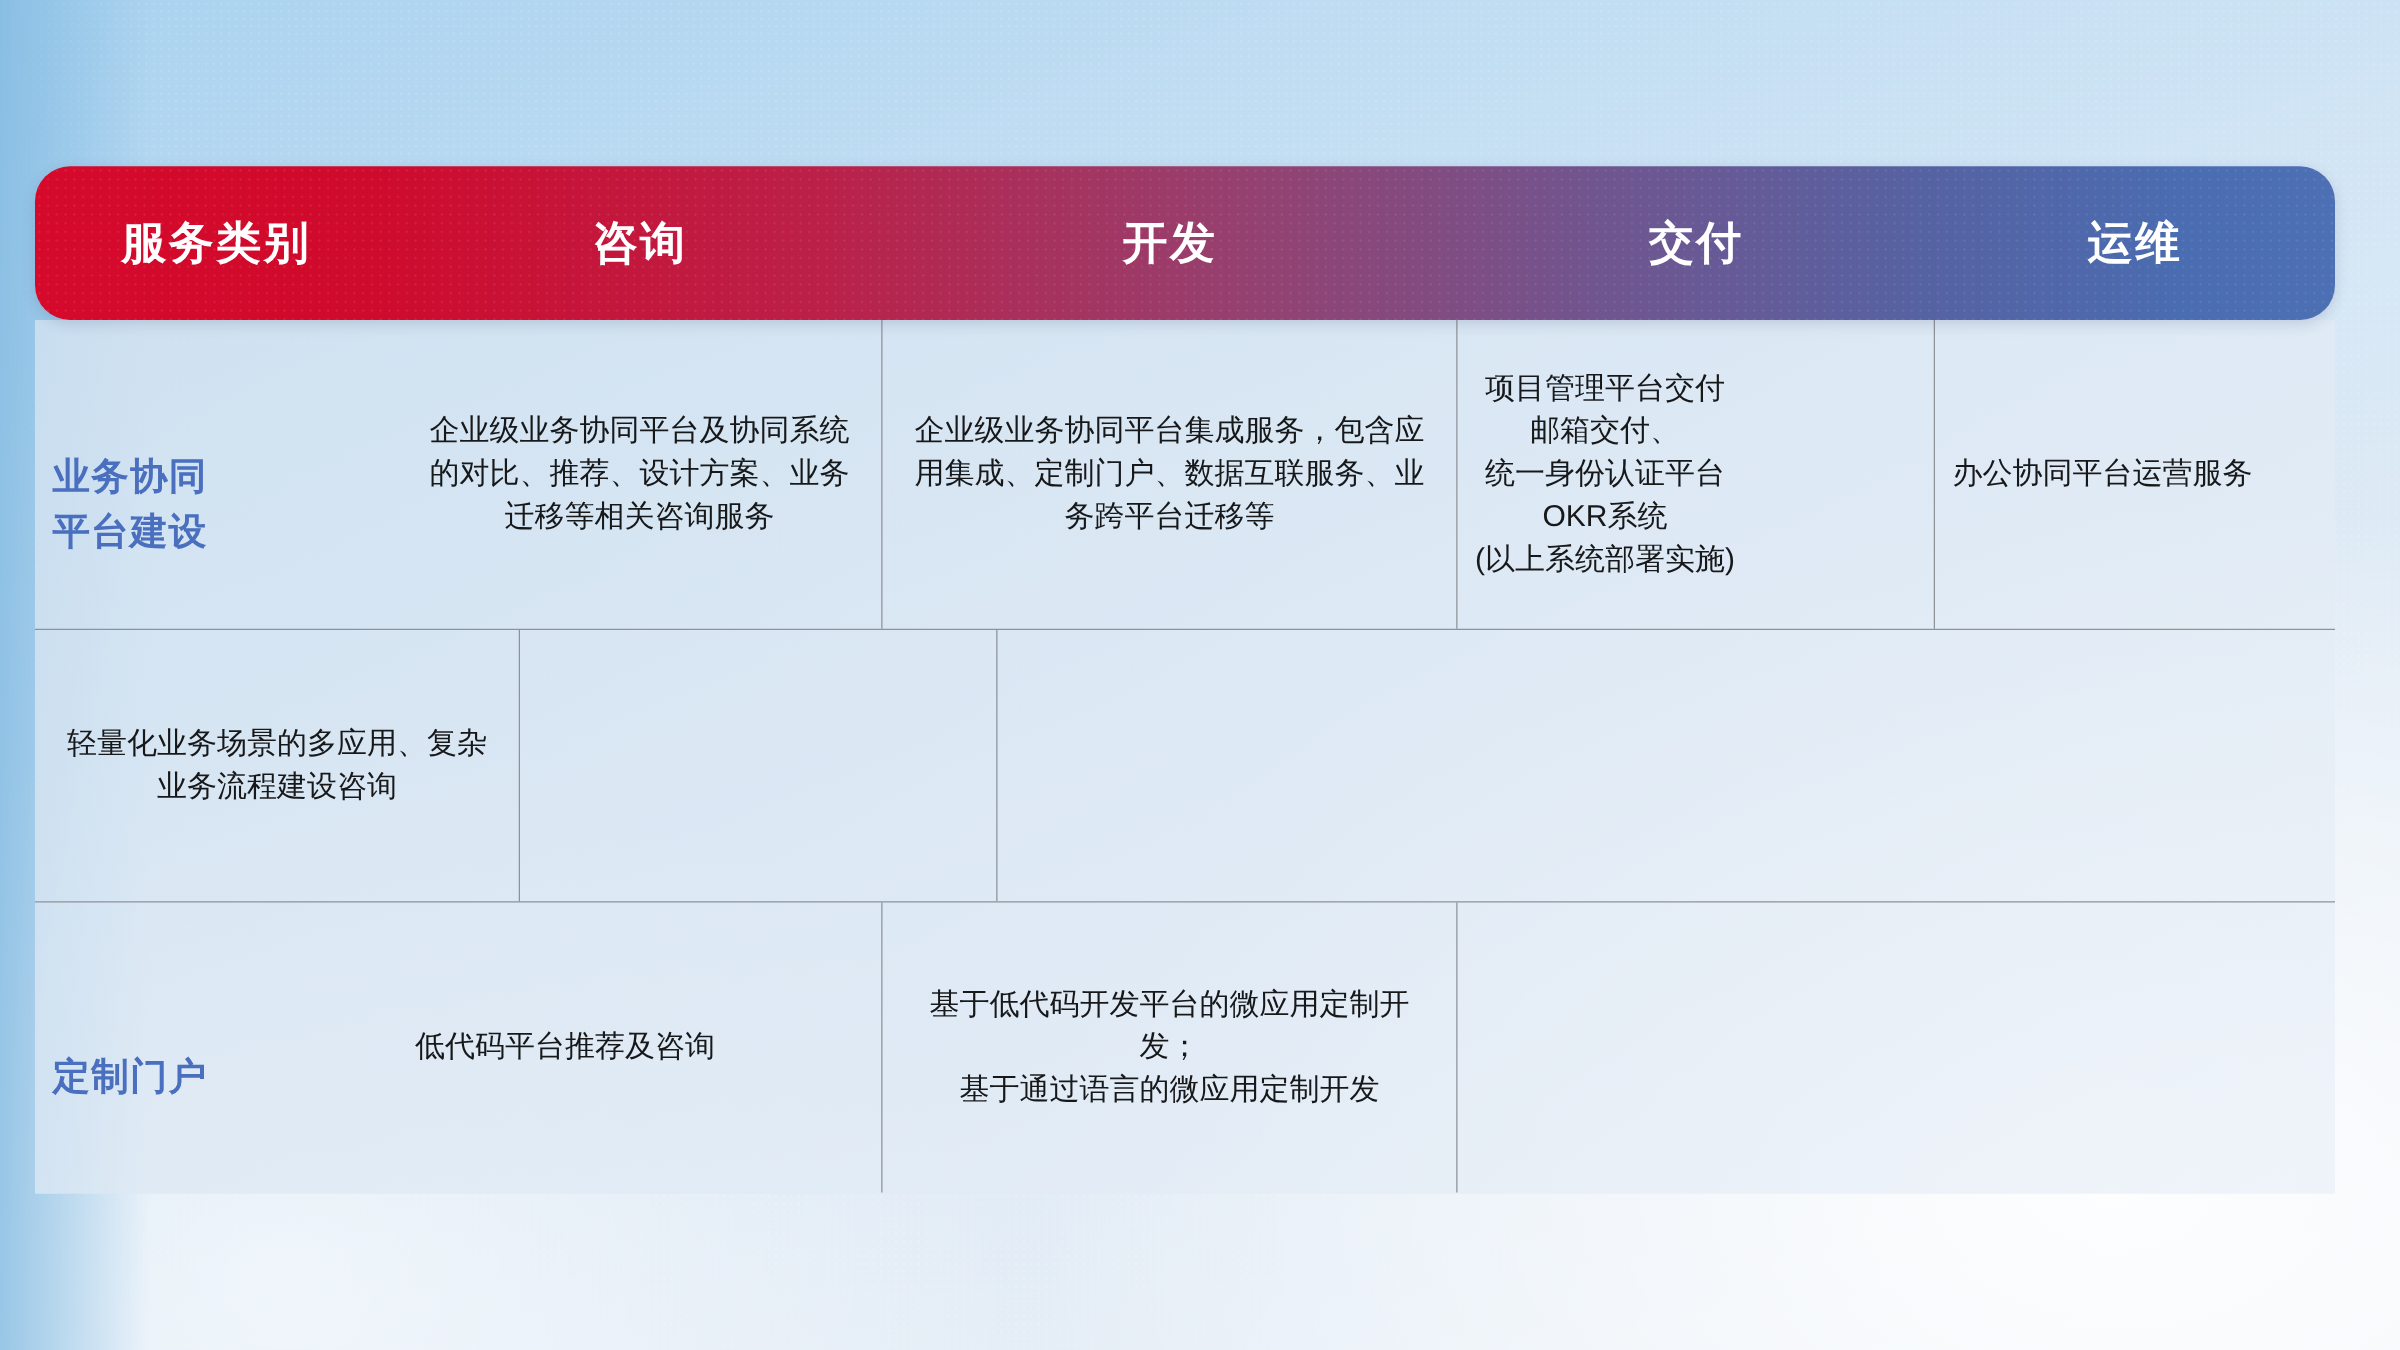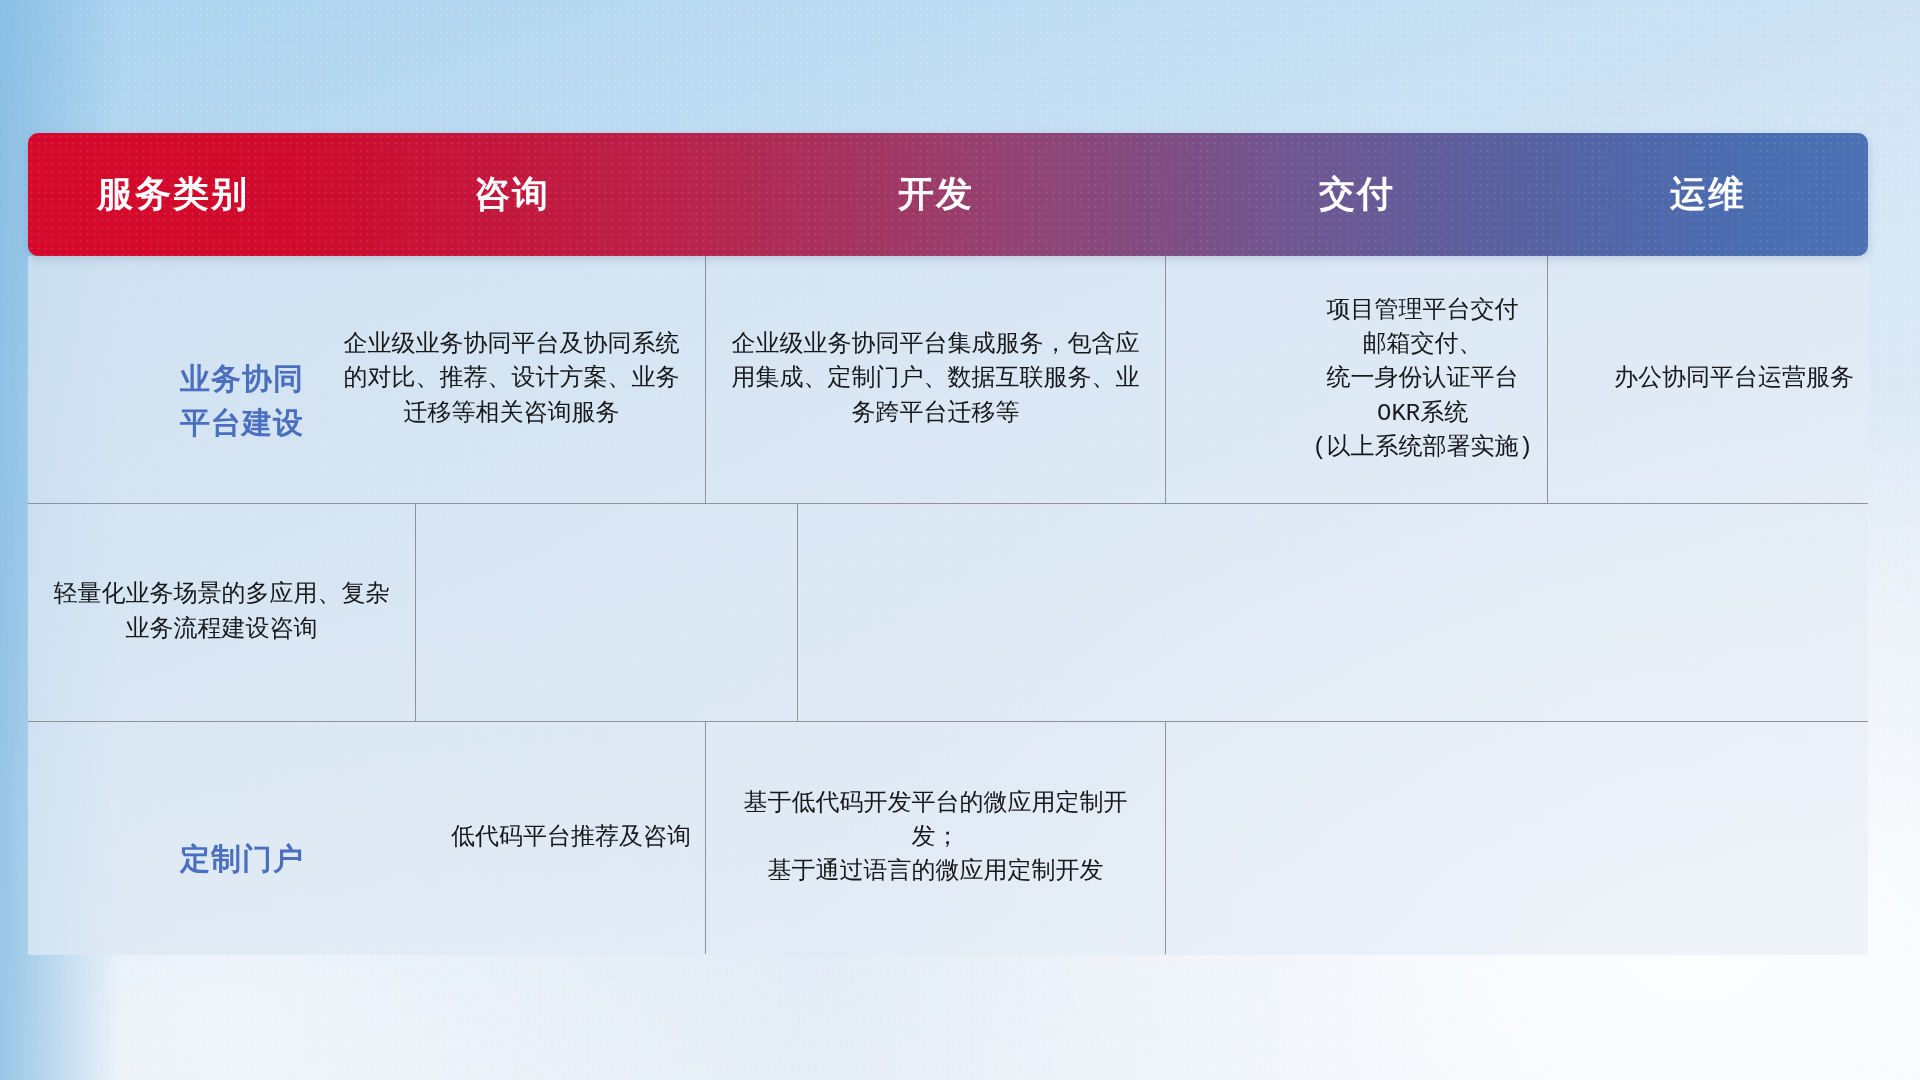--- a/index.html
+++ b/index.html
@@ -34,21 +34,21 @@
   .table-wrap{
     position:absolute;
     left:28px; top:133px;
     width:1840px;
     height:822px;
   }
 
   .thead{
     display:flex;
     height:123px;
-    border-radius:10px;
+    border-radius:28px;
     overflow:hidden;
     background:linear-gradient(90deg,
         #d6092b 0%,
         #cf0a2c 14%,
         #bb2048 34%,
         #96406f 52%,
         #70558f 68%,
         #5662a2 82%,
         #4a6cb0 93%,
         #4d70b4 100%);
@@ -81,28 +81,27 @@
         rgba(233,240,248,0.66) 100%);
     height:699px;
   }
   .tr{ display:flex; border-bottom:1px solid #8e9299; }
   .tr:last-child{ border-bottom:none; }
   .tr.r1{ height:248px; }
   .tr.r2{ height:218px; }
   .tr.r3{ height:232px; }
 
   .td{
-    display:flex; align-items:center; justify-content:flex-end;
+    display:flex; align-items:center; justify-content:flex-start;
     text-align:center;
     border-right:1px solid #8e9299;
     padding:6px 14px;
     color:#17181a;
     font-size:24px;
     line-height:1.42;
-    font-family:Liberation Mono, monospace;
   }
   .td:last-child{ border-right:none; }
   .td.cat{
     border-right:none;
     color:#4a6fbe;
     font-weight:bold;
     font-size:30px;
     line-height:1.45;
     letter-spacing:1px;
     margin-top:48px;

